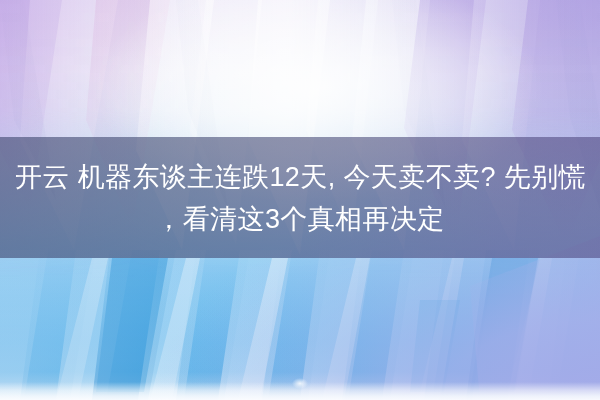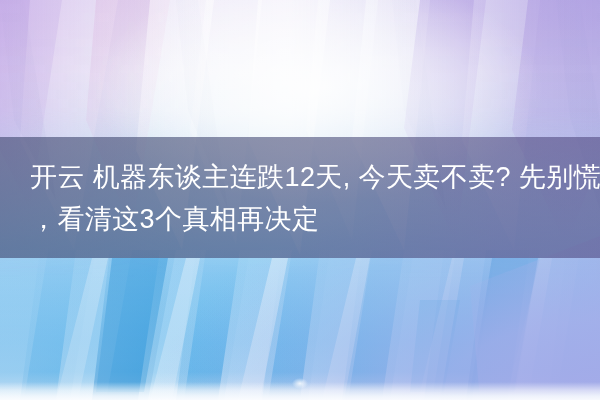--- a/index.html
+++ b/index.html
@@ -113,34 +113,34 @@
   .caption-text {
     position: absolute;
     left: 0;
     right: 0;
     top: 137px;
     height: 121px;
     display: flex;
     flex-direction: column;
     justify-content: center;
     box-sizing: border-box;
-    padding: 0 30px;
+    padding: 0 14px;
   }
 
   .caption-line {
     color: #ffffff;
     font-size: 27px;
     line-height: 42px;
     letter-spacing: 0.4px;
     white-space: nowrap;
     font-weight: 400;
   }
 
   .caption-line.line-1 { text-align: right; }
-  .caption-line.line-2 { text-align: left; }
+  .caption-line.line-2 { text-align: center; }
 
   
   .speck {
     position: absolute;
     left: 292px;
     top: 378px;
     width: 16px;
     height: 11px;
     background: radial-gradient(closest-side, rgba(255,255,255,0.85), rgba(255,255,255,0));
   }

